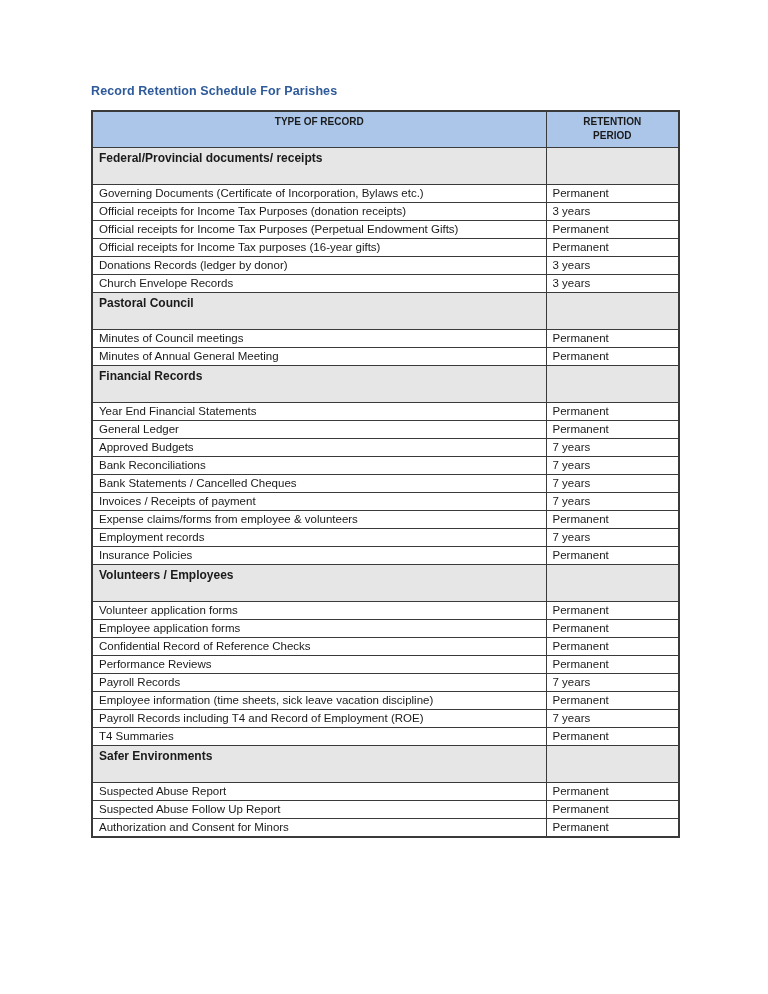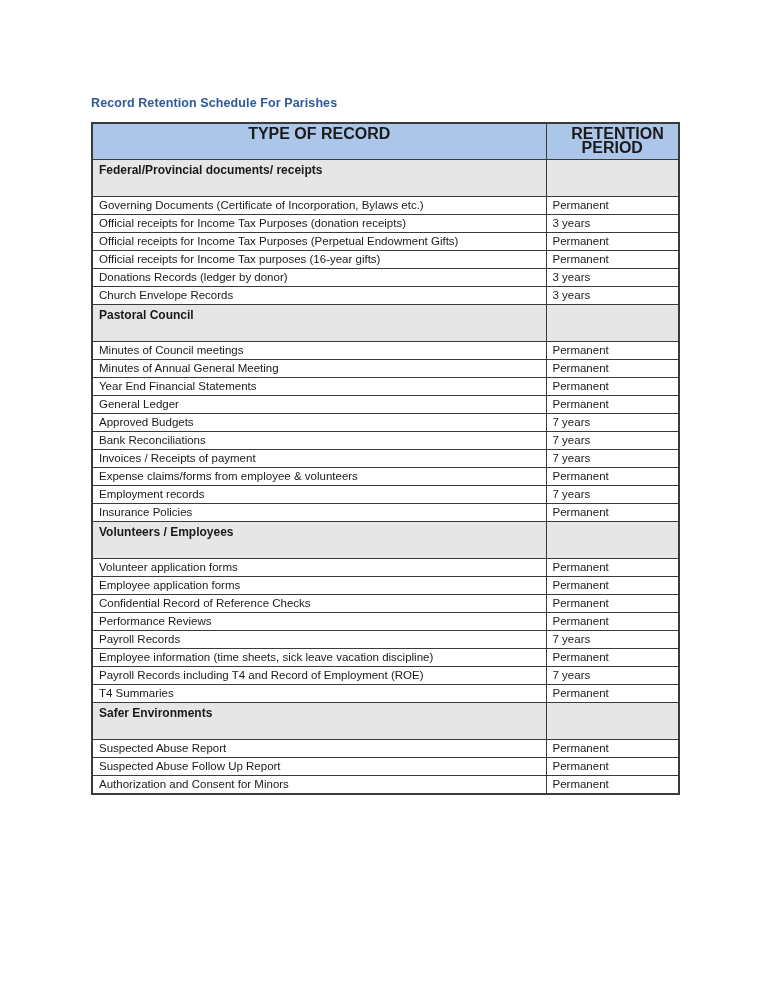--- a/index.html
+++ b/index.html
@@ -7,21 +7,21 @@
     padding: 0;
     background: #ffffff;
     width: 768px;
     height: 994px;
     font-family: "Liberation Sans", sans-serif;
     position: relative;
   }
   .doc {
     position: absolute;
     left: 91px;
-    top: 96px;
+    top: 84px;
     width: 484px;
   }
   .doc-title {
     color: var(--title-color, #2e5a9a);
     font-weight: bold;
     font-size: 12.5px;
     margin: 0 0 12px 0;
     letter-spacing: 0.1px;
   }
   table.retention {
@@ -43,21 +43,21 @@
     text-align: left;
     font-weight: normal;
     white-space: nowrap;
   }
   th.hdr {
     background: var(--header-bg, #abc6e8);
     font-weight: bold;
     text-align: center;
     height: 30px;
     padding-top: 3px;
-    font-size: 16px;
+    font-size: 10px;
     white-space: normal;
   }
   th.hdr .wrap {
     display: inline-block;
     max-width: 82px;
   }
   td.section-cell {
     background: var(--section-bg, #e6e6e6);
     font-weight: bold;
     text-align: left;
@@ -119,33 +119,41 @@
         </tr>
         <tr>
           <td>Minutes of Council meetings</td>
           <td>Permanent</td>
         </tr>
         <tr>
           <td>Minutes of Annual General Meeting</td>
           <td>Permanent</td>
         </tr>
         <tr>
+          <td class="section-cell">Financial Records</td>
+          <td class="section-cell"></td>
+        </tr>
+        <tr>
           <td>Year End Financial Statements</td>
           <td>Permanent</td>
         </tr>
         <tr>
           <td>General Ledger</td>
           <td>Permanent</td>
         </tr>
         <tr>
           <td>Approved Budgets</td>
           <td>7 years</td>
         </tr>
         <tr>
           <td>Bank Reconciliations</td>
+          <td>7 years</td>
+        </tr>
+        <tr>
+          <td>Bank Statements / Cancelled Cheques</td>
           <td>7 years</td>
         </tr>
         <tr>
           <td>Invoices / Receipts of payment</td>
           <td>7 years</td>
         </tr>
         <tr>
           <td>Expense claims/forms from employee &amp; volunteers</td>
           <td>Permanent</td>
         </tr>

